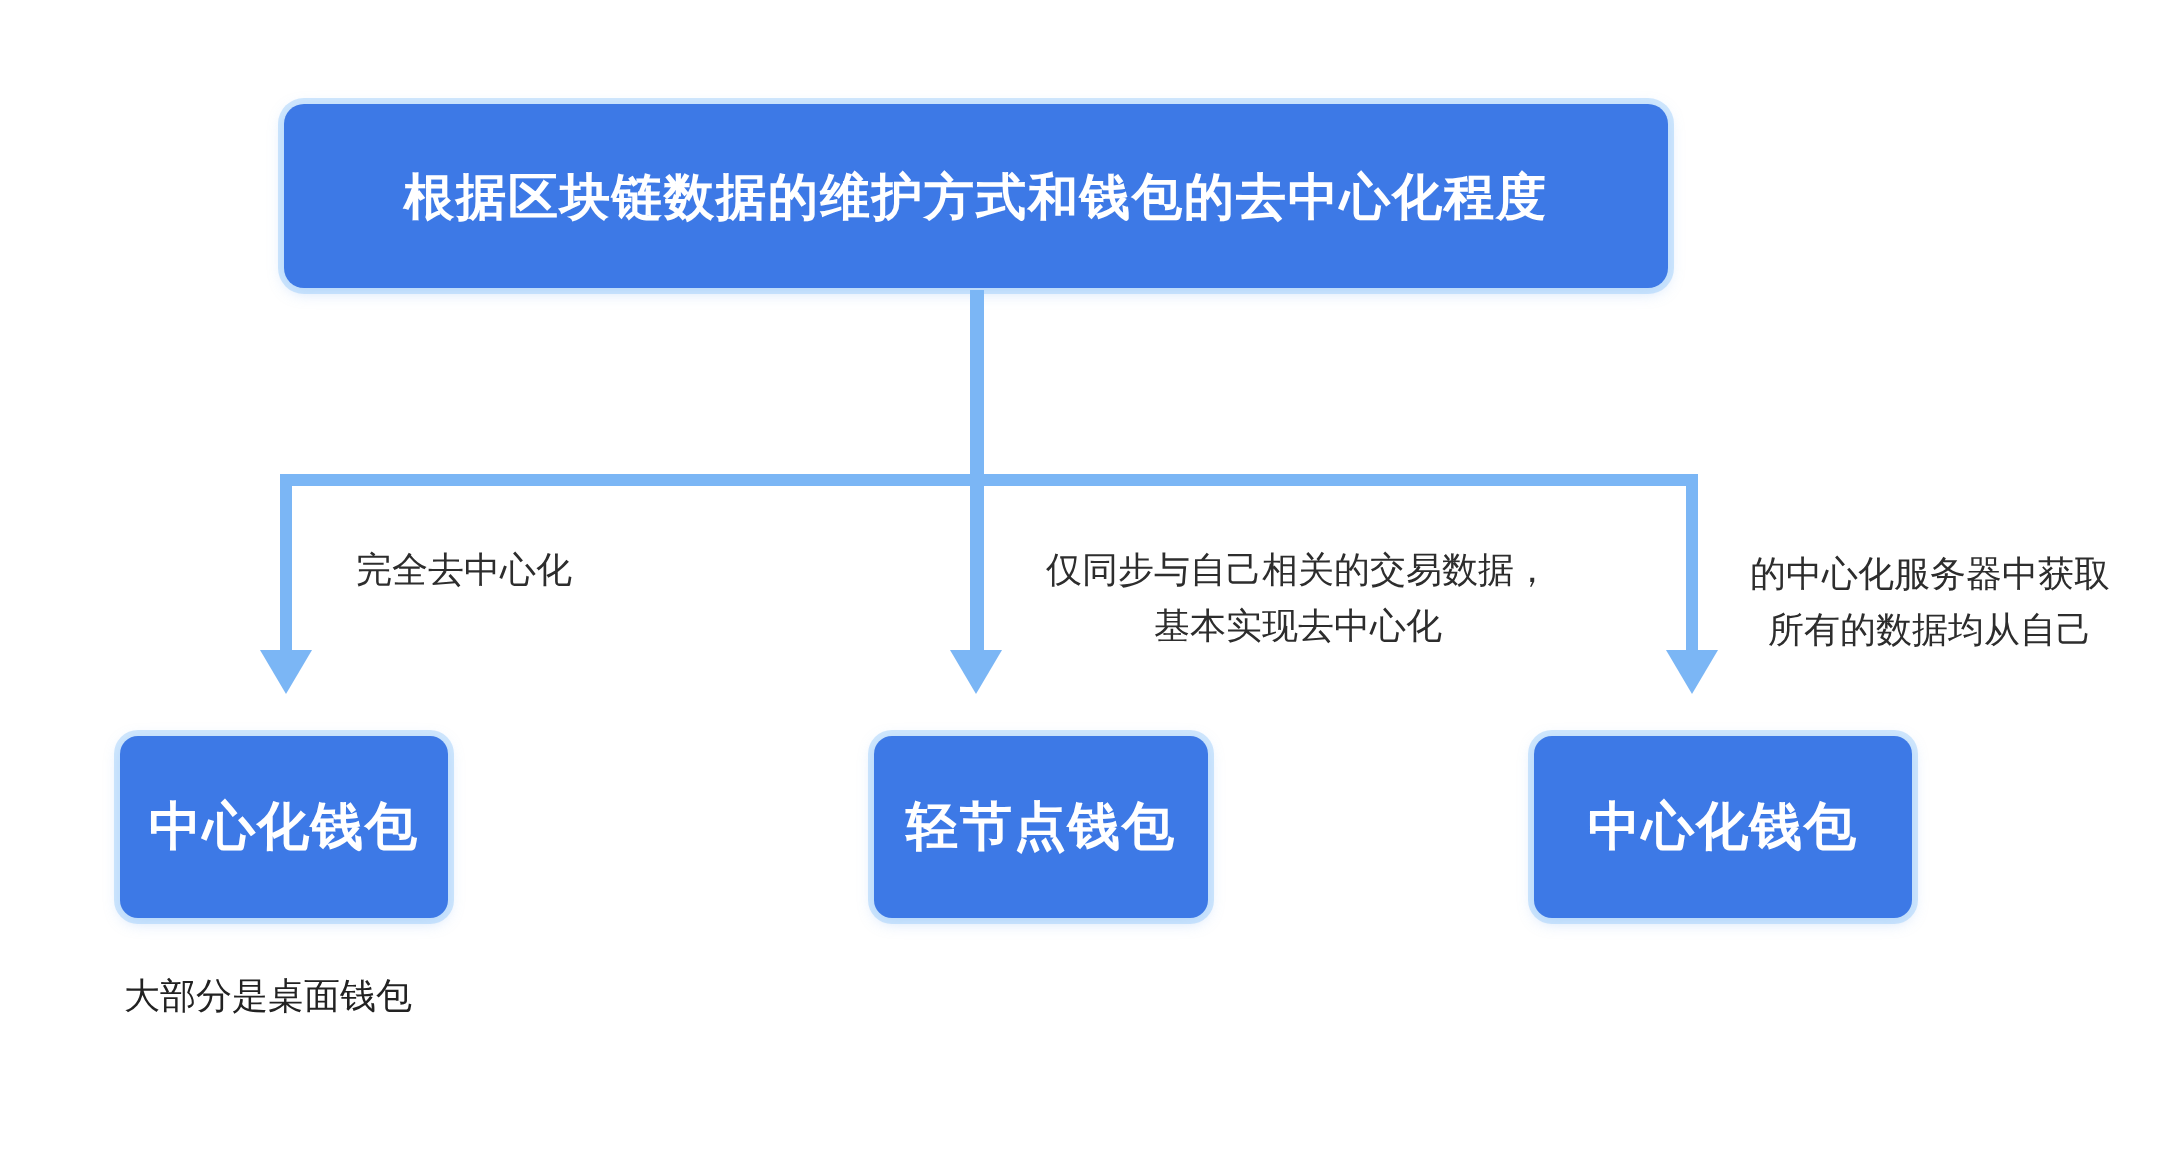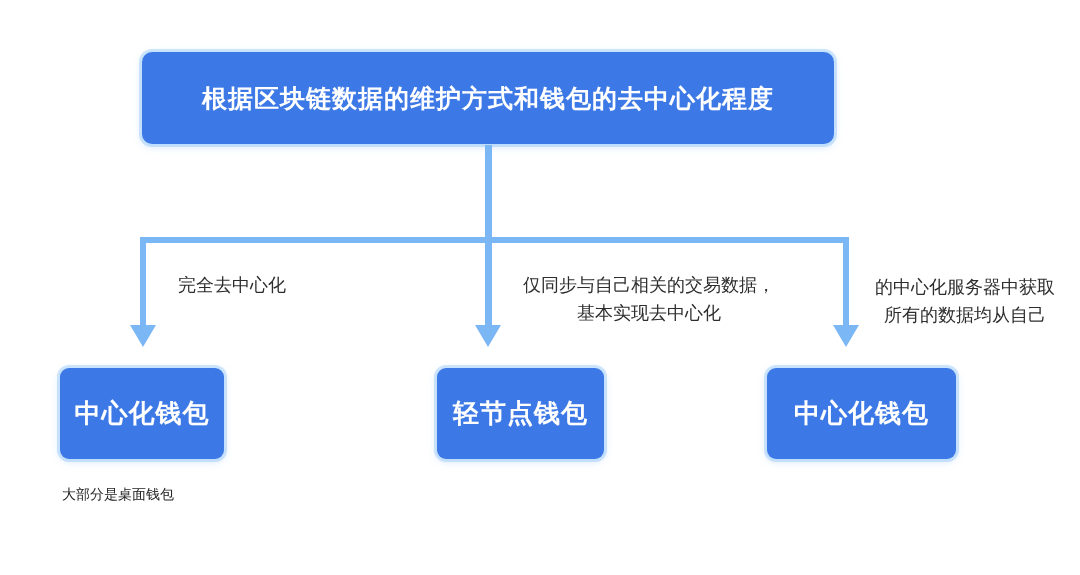--- a/index.html
+++ b/index.html
@@ -82,21 +82,21 @@
     white-space: nowrap;
   }
   .note-1 { left: 178px; }
   .note-2 { left: 523px; }
   .note-3 { left: 875px; top: 273px; }
 
   .footnote {
     position: absolute;
     left: 62px; top: 486px;
     color: #222222;
-    font-size: 14px;
+    font-size: 18px;
     white-space: nowrap;
   }
 </style>
 </head>
 <body>
 
 <div class="canvas">
 
   <div class="node node-root">
     <span>根据区块链数据的维护方式和钱包的去中心化程度</span>

